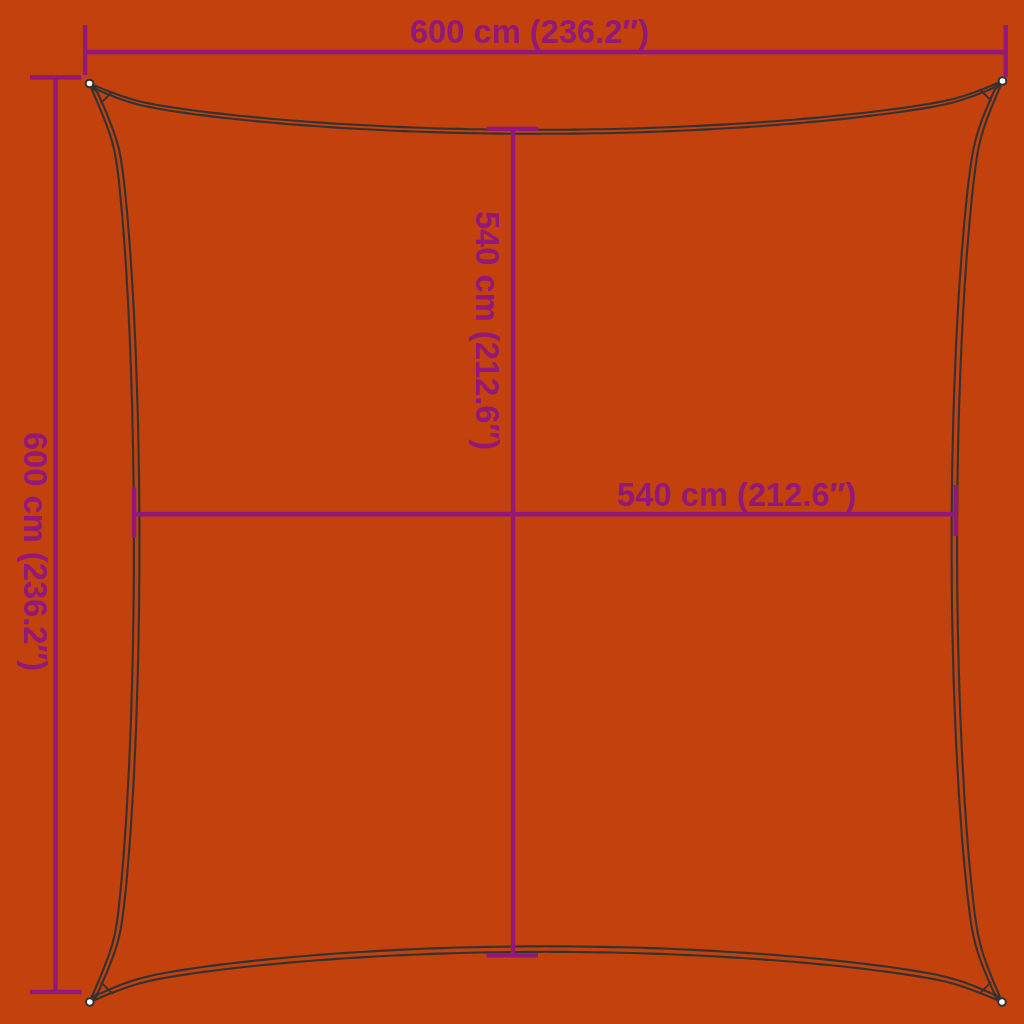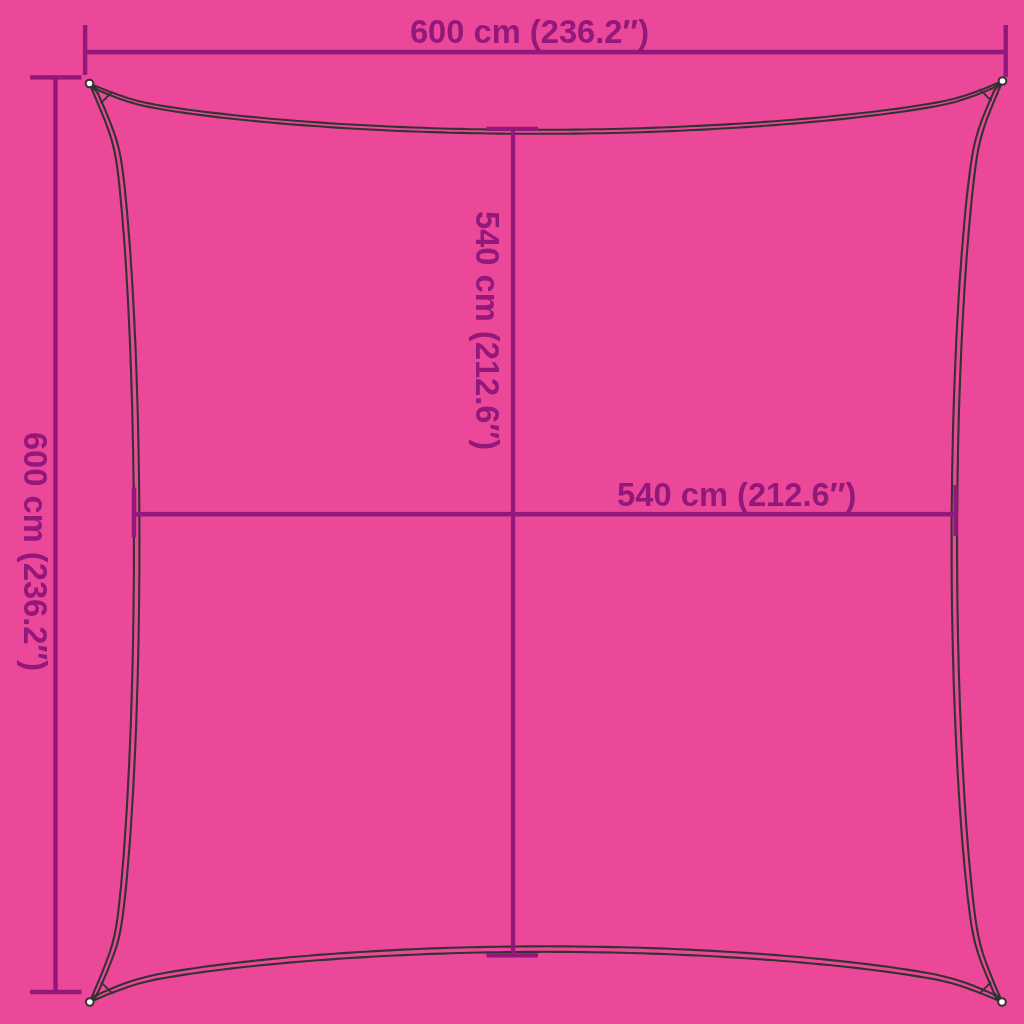--- a/index.html
+++ b/index.html
@@ -1,16 +1,16 @@
 <!DOCTYPE html>
 <html><head>
 <meta charset="utf-8">
 <style>
   html,body{margin:0;padding:0;background:#ffffff;}
-  .stage{position:relative;width:1024px;height:1024px;background:#ec4899;overflow:hidden;}
+  .stage{position:relative;width:1024px;height:1024px;background:#c2410c;overflow:hidden;}
   svg{position:absolute;left:0;top:0;}
 </style>
 </head>
 <body>
 <div class="stage">
 <svg width="1024" height="1024" viewBox="0 0 1024 1024">
 
   <path d="M 89.5,83.5 L 99.0,87.4 108.5,91.3 118.1,94.8 127.6,98.0 137.1,100.7 146.6,102.9 156.1,104.8 165.6,106.4 175.2,107.8 184.7,109.2 194.2,110.5 203.7,111.7 213.2,112.9 222.7,113.9 232.2,115.0 241.8,116.0 251.3,116.9 260.8,117.8 270.3,118.7 279.8,119.5 289.3,120.3 298.8,121.0 308.3,121.8 317.9,122.4 327.4,123.1 336.9,123.7 346.4,124.3 355.9,124.8 365.4,125.3 374.9,125.8 384.4,126.3 394.0,126.7 403.5,127.1 413.0,127.5 422.5,127.8 432.0,128.2 441.5,128.5 451.0,128.7 460.5,128.9 470.0,129.2 479.6,129.3 489.1,129.5 498.6,129.6 508.1,129.7 517.6,129.8 527.1,129.8 536.6,129.8 546.1,129.8 555.6,129.8 565.1,129.7 574.7,129.6 584.2,129.5 593.7,129.3 603.2,129.2 612.7,129.0 622.2,128.7 631.7,128.5 641.2,128.2 650.7,127.9 660.2,127.5 669.8,127.2 679.3,126.8 688.8,126.3 698.3,125.9 707.8,125.4 717.3,124.9 726.8,124.4 736.3,123.8 745.8,123.2 755.3,122.6 764.8,121.9 774.4,121.2 783.9,120.5 793.4,119.7 802.9,118.9 812.4,118.1 821.9,117.2 831.4,116.3 840.9,115.3 850.4,114.3 859.9,113.3 869.4,112.2 878.9,111.0 888.5,109.8 898.0,108.6 907.5,107.2 917.0,105.8 926.5,104.3 936.0,102.6 945.5,100.7 955.0,98.5 964.5,95.7 974.0,92.5 983.5,88.9 993.0,85.0 1002.5,81.0 998.5,90.6 994.5,100.2 990.5,109.8 986.8,119.4 983.5,129.0 980.7,138.6 978.5,148.1 976.8,157.7 975.4,167.3 974.2,176.9 973.1,186.5 972.0,196.1 971.1,205.7 970.2,215.3 969.3,224.9 968.5,234.5 967.7,244.1 966.9,253.7 966.2,263.3 965.6,272.9 964.9,282.5 964.3,292.0 963.8,301.6 963.2,311.2 962.7,320.8 962.2,330.4 961.7,340.0 961.3,349.6 960.9,359.2 960.5,368.8 960.1,378.4 959.8,388.0 959.4,397.6 959.1,407.2 958.8,416.8 958.6,426.4 958.3,435.9 958.1,445.5 957.9,455.1 957.8,464.7 957.6,474.3 957.5,483.9 957.4,493.5 957.3,503.1 957.2,512.7 957.1,522.3 957.1,531.9 957.1,541.5 957.1,551.1 957.1,560.7 957.2,570.3 957.2,579.9 957.3,589.4 957.4,599.0 957.5,608.6 957.7,618.2 957.8,627.8 958.0,637.4 958.2,647.0 958.5,656.6 958.7,666.2 959.0,675.8 959.3,685.4 959.6,695.0 959.9,704.6 960.3,714.2 960.7,723.8 961.1,733.4 961.5,742.9 962.0,752.5 962.4,762.1 963.0,771.7 963.5,781.3 964.1,790.9 964.6,800.5 965.3,810.1 965.9,819.7 966.6,829.3 967.4,838.9 968.1,848.5 968.9,858.1 969.8,867.7 970.7,877.3 971.7,886.9 972.7,896.5 973.8,906.0 975.0,915.6 976.4,925.2 978.1,934.8 980.3,944.4 983.0,954.0 986.4,963.6 990.1,973.2 994.0,982.8 998.0,992.4 1002.0,1002.0 992.5,998.0 983.0,994.1 973.5,990.4 964.0,986.9 954.5,984.0 945.0,981.5 935.5,979.4 926.0,977.7 916.5,976.1 907.0,974.6 897.5,973.2 888.0,971.9 878.5,970.7 869.0,969.5 859.5,968.4 850.0,967.3 840.5,966.3 831.0,965.3 821.5,964.4 812.0,963.5 802.5,962.6 793.0,961.8 783.5,961.0 774.0,960.3 764.4,959.6 754.9,958.9 745.4,958.3 735.9,957.6 726.4,957.1 716.9,956.5 707.4,956.0 697.9,955.5 688.4,955.1 678.9,954.7 669.4,954.3 659.9,953.9 650.4,953.6 640.9,953.3 631.4,953.0 621.9,952.8 612.4,952.5 602.9,952.4 593.4,952.2 583.9,952.1 574.4,952.0 564.9,951.9 555.4,951.9 545.9,951.8 536.4,951.9 526.9,951.9 517.4,952.0 507.9,952.1 498.4,952.2 488.9,952.4 479.4,952.5 469.9,952.8 460.4,953.0 450.9,953.3 441.4,953.6 431.9,953.9 422.4,954.3 412.9,954.7 403.4,955.1 393.9,955.5 384.4,956.0 374.9,956.5 365.4,957.1 355.9,957.6 346.4,958.3 336.9,958.9 327.4,959.6 317.8,960.3 308.3,961.0 298.8,961.8 289.3,962.6 279.8,963.5 270.3,964.4 260.8,965.3 251.3,966.3 241.8,967.3 232.3,968.4 222.8,969.5 213.3,970.7 203.8,971.9 194.3,973.2 184.8,974.6 175.3,976.1 165.8,977.7 156.3,979.4 146.8,981.5 137.3,984.0 127.8,986.9 118.3,990.4 108.8,994.1 99.3,998.0 89.8,1002.0 93.8,992.4 97.8,982.9 101.8,973.3 105.6,963.7 109.2,954.2 112.2,944.6 114.6,935.0 116.4,925.5 117.8,915.9 118.9,906.3 119.9,896.7 120.9,887.2 121.8,877.6 122.6,868.0 123.4,858.5 124.1,848.9 124.8,839.3 125.4,829.8 126.1,820.2 126.7,810.6 127.2,801.1 127.7,791.5 128.2,781.9 128.7,772.4 129.2,762.8 129.6,753.2 130.0,743.7 130.4,734.1 130.8,724.5 131.1,715.0 131.4,705.4 131.7,695.8 132.0,686.3 132.2,676.7 132.5,667.1 132.7,657.5 132.9,648.0 133.1,638.4 133.2,628.8 133.4,619.3 133.5,609.7 133.6,600.1 133.7,590.6 133.8,581.0 133.9,571.4 133.9,561.9 133.9,552.3 133.9,542.7 133.9,533.2 133.9,523.6 133.8,514.0 133.8,504.5 133.7,494.9 133.6,485.3 133.5,475.8 133.3,466.2 133.2,456.6 133.0,447.1 132.8,437.5 132.6,427.9 132.4,418.4 132.2,408.8 131.9,399.2 131.6,389.7 131.3,380.1 131.0,370.5 130.6,361.0 130.3,351.4 129.9,341.8 129.5,332.2 129.0,322.7 128.6,313.1 128.1,303.5 127.6,294.0 127.0,284.4 126.5,274.8 125.9,265.3 125.3,255.7 124.6,246.1 123.9,236.6 123.1,227.0 122.4,217.4 121.5,207.9 120.6,198.3 119.7,188.7 118.7,179.2 117.5,169.6 116.1,160.0 114.3,150.5 111.9,140.9 108.9,131.3 105.4,121.8 101.5,112.2 97.5,102.6 93.5,93.1 89.5,83.5 Z" fill="none" stroke="#333333" stroke-width="2.1"></path>
 
   <g fill="none" stroke="#333333" stroke-width="2.1">

